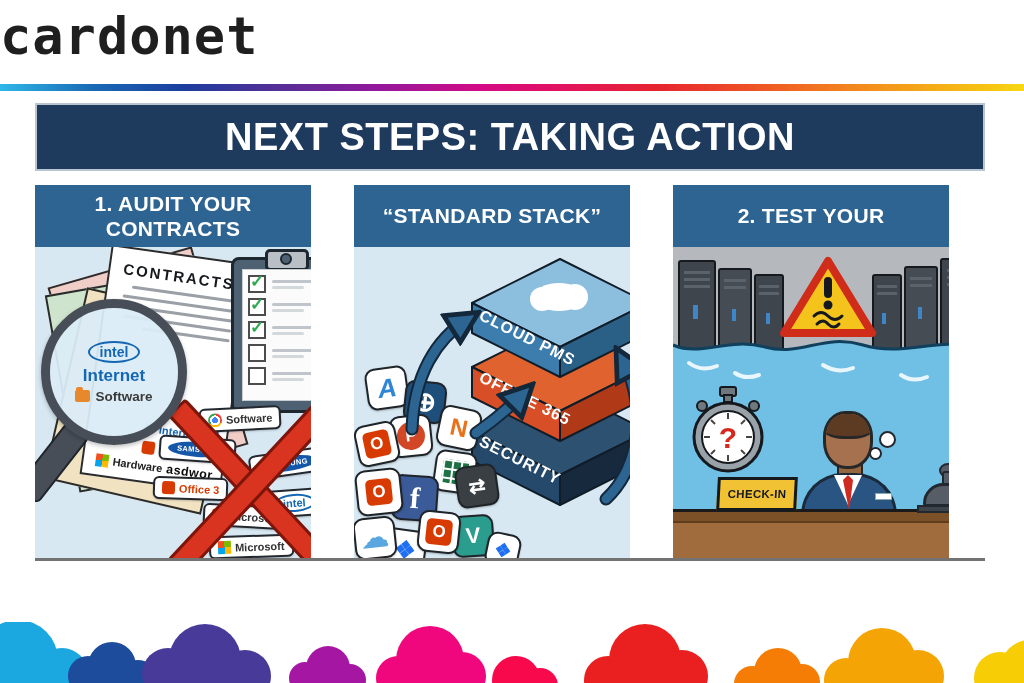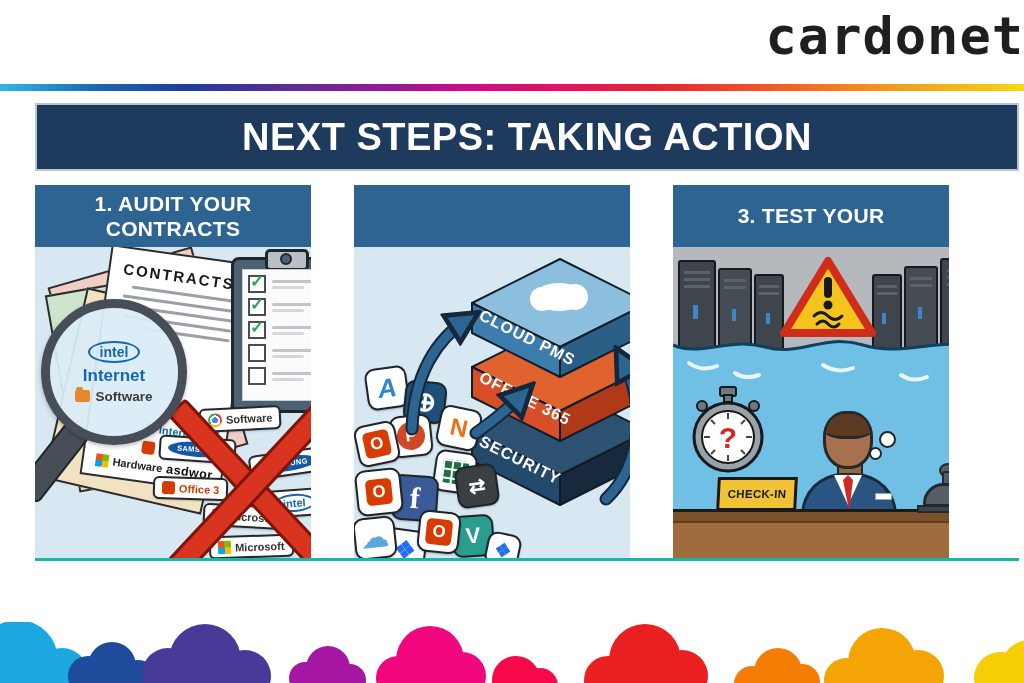--- a/index.html
+++ b/index.html
@@ -1,28 +1,28 @@
 <!DOCTYPE html>
 <html><head>
 <meta charset="utf-8">
 <style>
   html,body{margin:0;padding:0;background:#fff;}
   .stage{position:relative;width:1024px;height:683px;background:#fff;overflow:hidden;
          font-family:"Liberation Sans",sans-serif;}
 
   
-  .logo{position:absolute;top:6px;left:0;width:100%;text-align:right;
+  .logo{position:absolute;top:6px;left:0;width:100%;text-align:left;
         font-family:"DejaVu Sans Mono",monospace;font-weight:bold;font-size:52px;
         color:#1f1f1f;letter-spacing:1px;}
   .rainbow{position:absolute;top:84px;left:0;width:1024px;height:7px;
      background:linear-gradient(90deg,#2fb7e8 0%,#1a6ab5 9%,#1c3d9e 18%,#5a2d96 28%,
        #93189c 37%,#d40a84 47%,#e11163 54%,#e62430 64%,#ef5a24 75%,#f4941b 86%,#f6c713 97%,#f8d813 100%);}
 
   
-  .panel{position:absolute;left:35px;top:103px;width:950px;height:455px;border-bottom:3px solid #14b8a6;padding-left:34px;}
+  .panel{position:absolute;left:35px;top:103px;width:950px;height:455px;border-bottom:3px solid #737373;}
   .band-title{position:absolute;left:0;top:0;width:100%;height:68px;background:#1e3a5c;
       border:2px solid #b9c6d2;box-sizing:border-box;display:flex;align-items:center;justify-content:center;
       color:#fff;font-size:38px;font-weight:bold;letter-spacing:.5px;}
   .col{position:absolute;top:76px;bottom:0;width:276px;margin-top:6px;}
   .c1{left:0}.c2{left:319px}.c3{left:638px}
   .col-head{position:absolute;top:0;left:0;right:0;height:62px;background:#2e6492;color:#fff;
       display:flex;flex-direction:column;align-items:center;justify-content:center;
       font-size:21px;font-weight:bold;line-height:1.2;text-align:center;letter-spacing:.3px;}
   .col-art{position:absolute;top:62px;left:0;right:0;bottom:0;background:#d7e8f3;overflow:hidden;}
 
@@ -298,20 +298,21 @@
             <span>Microsoft</span>
           </div>
           <div class="xbar xb1"></div>
           <div class="xbar xb2"></div>
         </div>
       </div>
     </div>
 
     <div class="col c2">
       <div class="col-head">
+        <span>“STANDARD STACK”</span>
       </div>
       <div class="col-art">
         <svg class="stack-svg" width="196" height="252" viewBox="0 0 196 252">
           <g stroke="#101c28" stroke-width="2" stroke-linejoin="round">
 
             <polygon points="98,132 186,176 98,220 10,176" fill="#2d5170"></polygon>
             <polygon points="10,176 98,220 98,250 10,206" fill="#24496b"></polygon>
             <polygon points="98,220 186,176 186,206 98,250" fill="#17293c"></polygon>
 
             <polygon points="98,68 186,112 98,156 10,112" fill="#e0632f"></polygon>
@@ -392,21 +393,21 @@
             <path d="M 58 182 C 60 128, 82 92, 114 72" marker-end="url(#ah)"></path>
             <path d="M 122 186 C 142 172, 156 160, 170 146" marker-end="url(#ah)"></path>
             <path d="M 252 252 C 288 218, 292 156, 268 112" marker-end="url(#ah)"></path>
           </g>
         </svg>
       </div>
     </div>
 
     <div class="col c3">
       <div class="col-head">
-        <span>3. TEST YOUR</span>
+        <span>2. TEST YOUR</span>
       </div>
       <div class="col-art art3">
         <svg class="scene-svg" width="311" height="150" viewBox="0 0 311 150">
           <rect x="0" y="0" width="311" height="110" fill="#b5b9bd"></rect>
           <g stroke="#16191d" stroke-width="2">
             <rect x="6" y="14" width="36" height="120" rx="2" fill="#3f454c"></rect>
             <rect x="46" y="22" width="32" height="112" rx="2" fill="#464c54"></rect>
             <rect x="82" y="28" width="28" height="106" rx="2" fill="#3f454c"></rect>
             <rect x="200" y="28" width="28" height="106" rx="2" fill="#3f454c"></rect>
             <rect x="232" y="20" width="32" height="114" rx="2" fill="#464c54"></rect>

